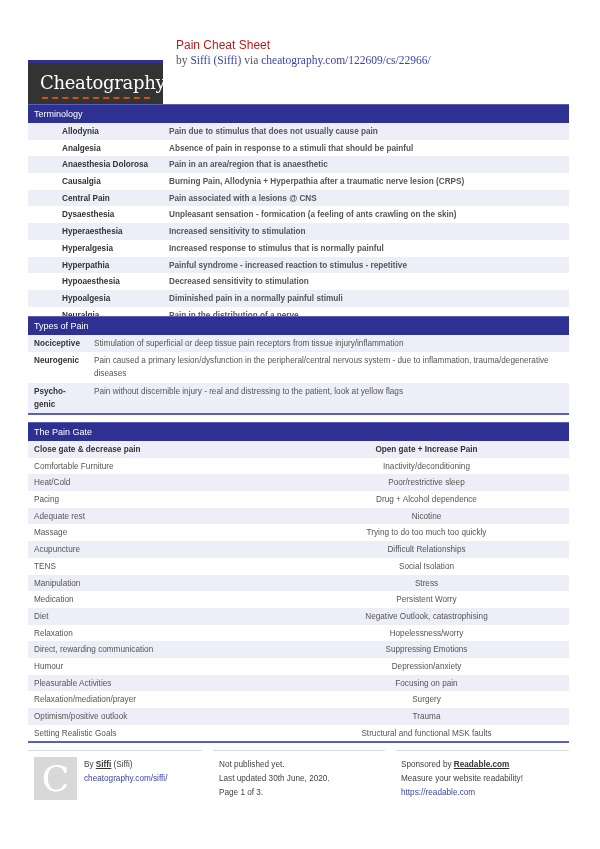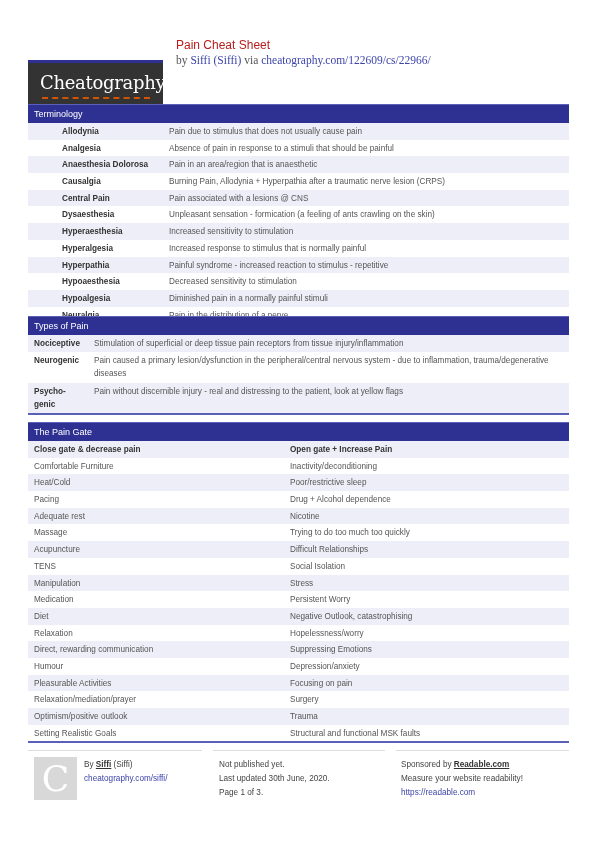--- a/index.html
+++ b/index.html
@@ -21,27 +21,27 @@
               padding-left: 6px; box-sizing: border-box; border-top: 1px solid #5a5fb8; }
   .sec-foot { height: 2px; background: #5a5fb8; }
   .row { display: flex; font-size: 8.2px; box-sizing: border-box; }
   .row:nth-child(odd) { background: #eeeef8; }
   .row:nth-child(even) { background: #ffffff; }
   .cell { padding: 4px 6px; line-height: 9px; box-sizing: border-box; }
   .term { font-weight: bold; color: #333; }
   .desc { color: #555; }
   .t-row { height: 16.7px; }
   .t-row .c1 { width: 135px; padding-left: 34px; }
-  .t-row .c2 { flex: 1; }
+  .t-row .c2 { flex: 1; font-weight: bold; }
   .p-row .c1 { width: 60px; }
   .p-row .c2 { flex: 1; line-height: 13px; padding-top: 2px; }
   .p-row .c1 { line-height: 13px; padding-top: 2px; }
   .g-row { height: 16.7px; }
   .g-row .c1 { width: 256px; }
-  .g-row .c2 { flex: 1; }
+  .g-row .c2 { flex: 1; text-align: center; }
   .g-head .cell { font-weight: bold; color: #333; }
 
   .foot-line { position: absolute; top: 750px; height: 1px; background: #ddd; }
   .avatar { position: absolute; left: 34px; top: 757px; width: 43px; height: 43px; background: #d8d8d8;
             color: #fff; font-family: "DejaVu Serif", serif; font-size: 36px; text-align: center; line-height: 43px; }
   .fcol { position: absolute; top: 758px; font-size: 8.2px; line-height: 14px; color: #444; }
   .fcol a { color: #3d44a8; text-decoration: none; }
   .fcol b { color: #333; text-decoration: underline; }
 </style>
 </head>

